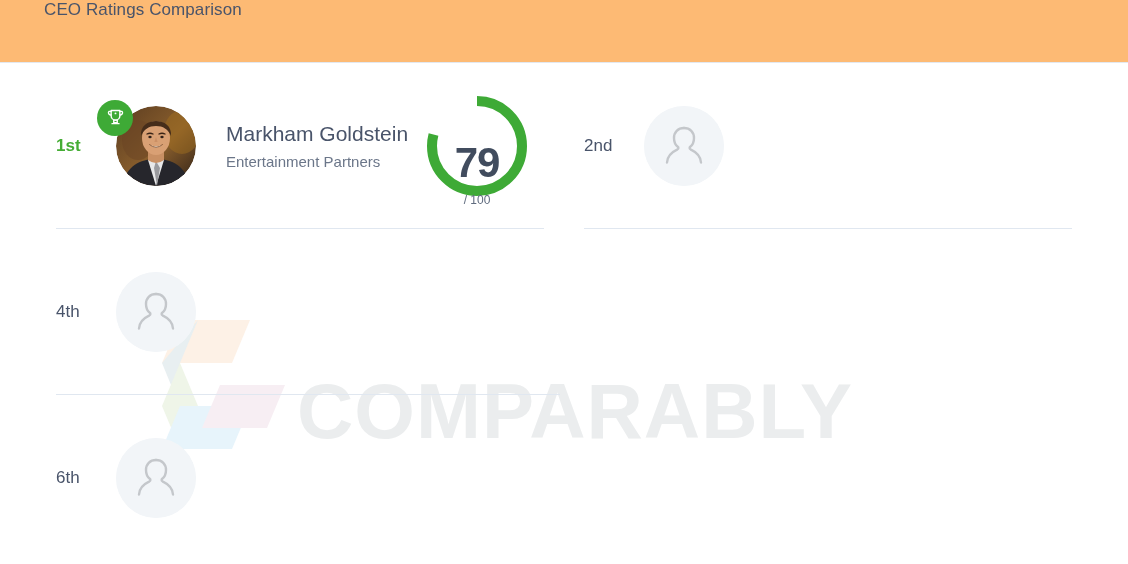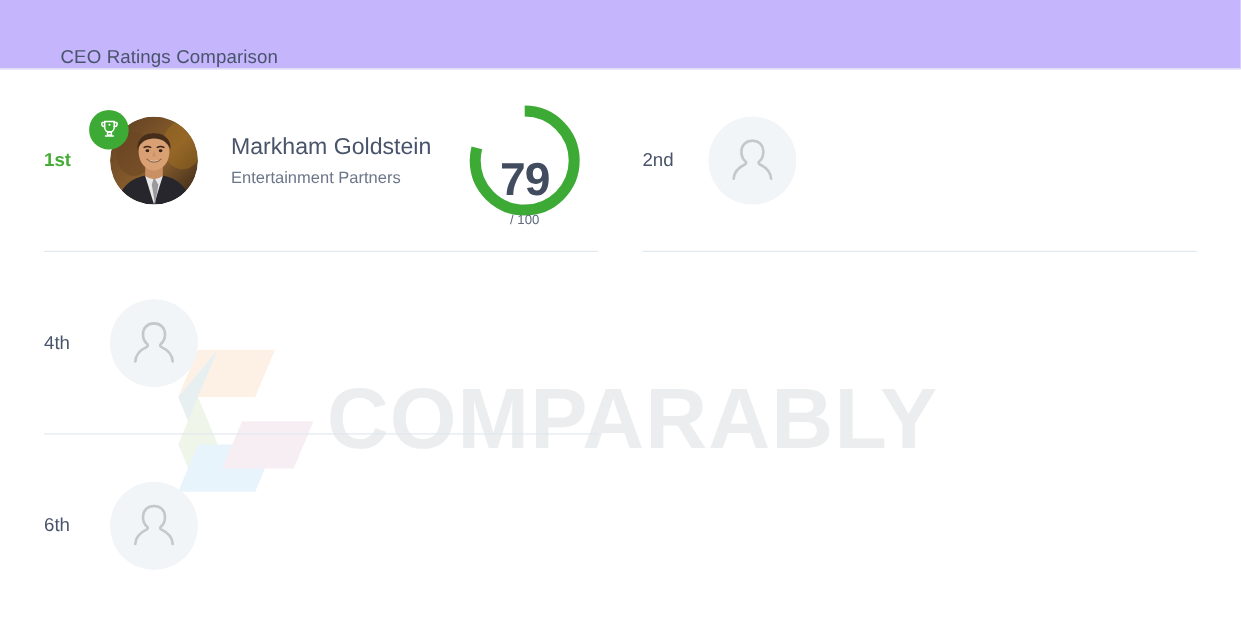--- a/index.html
+++ b/index.html
@@ -14,23 +14,23 @@
     overflow: hidden;
     position: relative;
   }
 
   
   .card-header {
     height: 63px;
     box-sizing: border-box;
     border-bottom: 1px solid #e3e8ef;
     display: flex;
-    align-items: flex-end;
-    padding-left: 55px;
-    background: #c4b5fd;
+    align-items: flex-start;
+    padding-left: 44px;
+    background: #fdba74;
     position: relative;
     z-index: 5;
   }
   .card-title {
     font-size: 17px;
     color: #49546a;
     letter-spacing: 0.1px;
     font-weight: 400;
   }
 
@@ -44,21 +44,21 @@
     pointer-events: none;
     z-index: 1;
   }
   .wm-inner {
     position: absolute;
     left: 150px;
     top: 310px;
     width: 840px;
     height: 140px;
     display: flex;
-    align-items: center;
+    align-items: flex-end;
   }
   .wm-mark {
     width: 135px;
     height: 135px;
     position: relative;
     flex: 0 0 auto;
   }
   .wm-text {
     font-size: 78px;
     font-weight: bold;
@@ -66,21 +66,21 @@
     letter-spacing: 1px;
     line-height: 1;
     margin-left: 12px;
     white-space: nowrap;
   }
 
   
   .grid {
     position: relative;
     z-index: 3;
-    padding: 0 40px;
+    padding: 0 56px;
   }
   .row {
     display: flex;
   }
   .cell {
     width: 504px;
     box-sizing: border-box;
     position: relative;
   }
   .cell.left { margin-right: 40px; }

